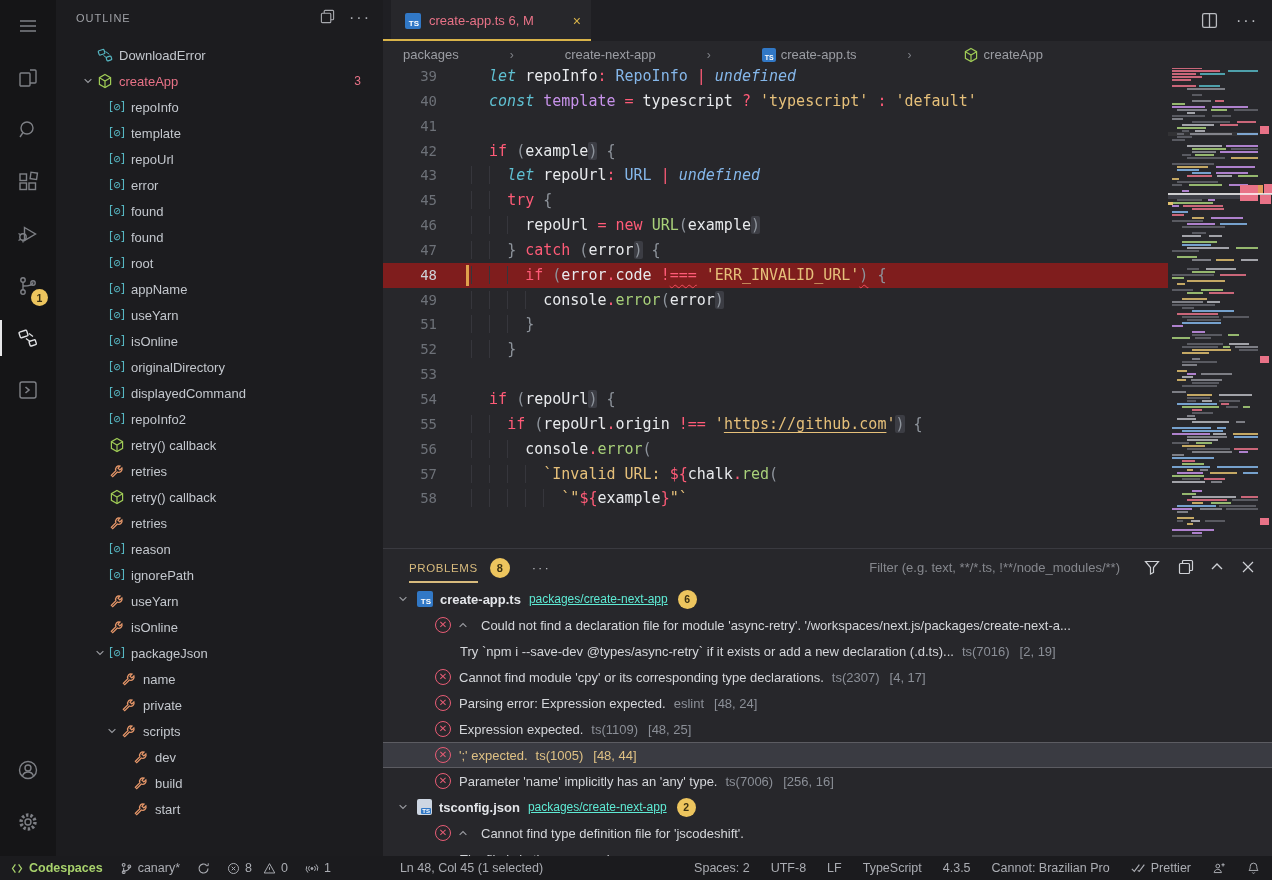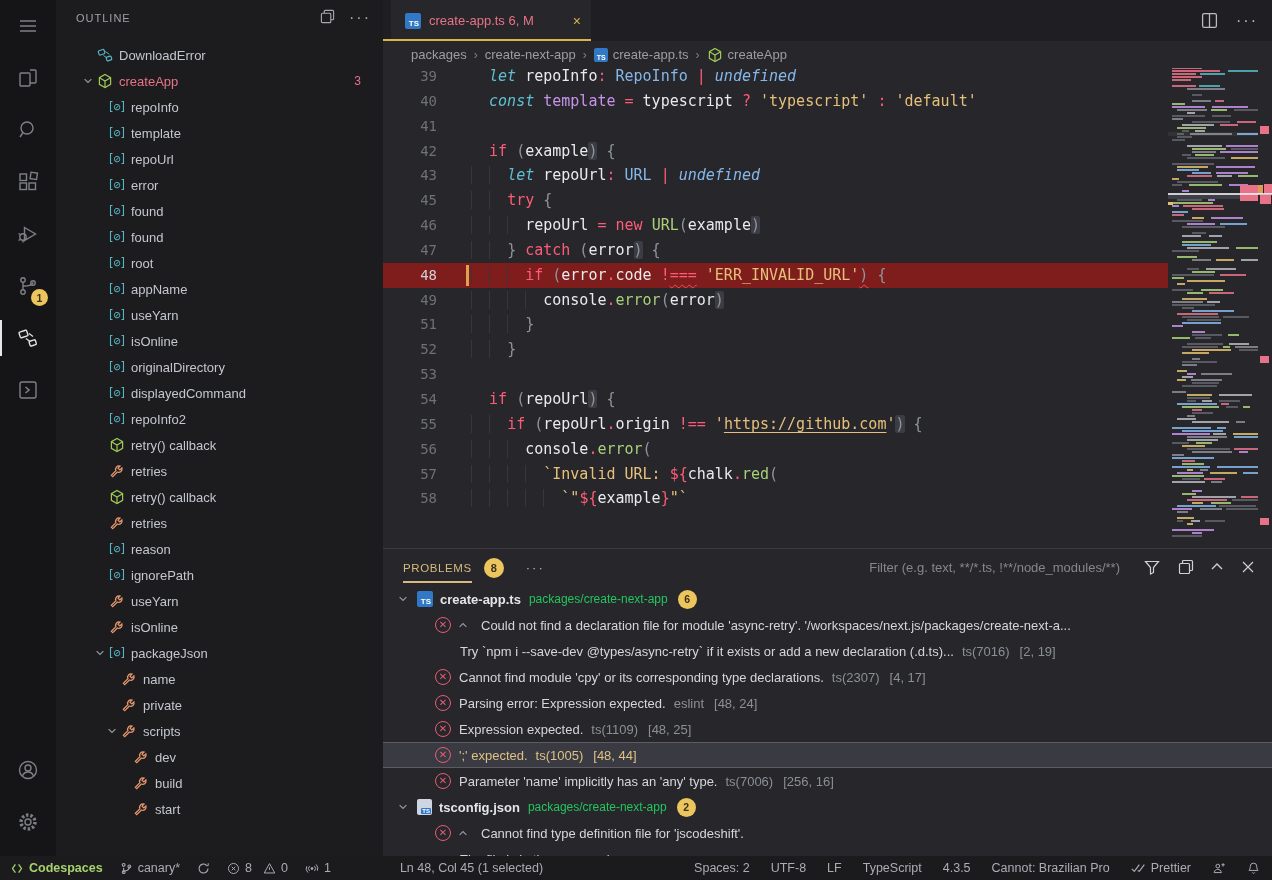--- a/index.html
+++ b/index.html
@@ -30,21 +30,21 @@
 
   
   #editor { position:absolute; left:383px; top:0; width:889px; height:548px; background:#27272b; overflow:hidden; }
   #tabbar { position:absolute; top:0; left:0; right:0; height:41px; background:#1f1f23; display:flex; }
   #tab-active { position:relative; margin-left:8px; width:200px; background:#27272b; display:flex; align-items:center; padding:0 10px 0 14px; cursor:pointer; }
   #tab-underline { position:absolute; left:0; top:39px; width:208px; height:2px; background:#d9b44a; }
   .ts-ico { width:16px; height:16px; border-radius:2px; background:#3178c6; color:#fff; font-size:8px; font-weight:bold; display:flex; align-items:flex-end; justify-content:flex-end; padding:1px 2px; flex:none; }
   #tab-label { margin-left:8px; font-size:13px; color:#e87287; }
   #tab-close { margin-left:auto; color:#d9b44a; font-size:14px; cursor:pointer; }
   #editor-actions { margin-left:auto; display:flex; align-items:center; gap:18px; padding-right:14px; color:#b9bbc0; }
-  #breadcrumbs { position:absolute; top:41px; left:12px; right:0; height:27px; background:#27272b; display:flex; align-items:center; padding-left:16px; font-size:13px; color:#9b9da3; z-index:3; }
+  #breadcrumbs { position:absolute; top:41px; left:4px; right:0; height:27px; background:#27272b; display:flex; align-items:center; padding-left:16px; font-size:13px; color:#9b9da3; z-index:3;gap:44px; }
   .bc-sep { margin:0 7px; color:#7e8086; font-size:12px; }
   .bc-item { display:flex; align-items:center; gap:5px; cursor:pointer; }
   .bc-item .ts-ico { width:14px; height:14px; font-size:7px; }
 
   #code { position:absolute; top:64px; left:0; width:785px; height:484px; font-family:"DejaVu Sans Mono",monospace; font-size:15px; }
   .crow { display:flex; height:24.85px; line-height:24.85px; white-space:pre; }
   .gut { width:88px; flex:none; text-align:right; padding-right:34px; color:#6d7178; font-size:14px; }
   .ctext { position:relative; flex:1; color:#e8eaed; }
   .crow.cur { background:#7f1d1d; }
   .crow.cur .gut { color:#ced2d8; }
@@ -66,36 +66,36 @@
   .tk-sqp { color:#8e949c; text-decoration:underline wavy #f14c5c; text-decoration-skip-ink:none; text-underline-offset:4px; text-decoration-thickness:1px; }
   .tk-link { color:#e6c07a; text-decoration:underline; text-underline-offset:3px; }
 
   #minimap { position:absolute; top:62px; left:785px; width:90px; height:486px; overflow:hidden; cursor:pointer; }
   #ruler { position:absolute; top:62px; left:875px; width:14px; height:486px; }
   .mm-seg,.rl-mark { position:absolute; }
 
   
   #panel { position:absolute; left:383px; top:548px; width:889px; height:308px; background:#27272b; border-top:1px solid #3a3a40; overflow:hidden; }
   #panel-header { position:relative; height:37px; display:flex; align-items:center; }
-  #panel-title { margin-left:20px; font-size:11.5px; letter-spacing:.6px; color:#d7ba7d; position:relative; cursor:pointer;text-align:center; }
+  #panel-title { margin-left:26px; font-size:11.5px; letter-spacing:.6px; color:#d7ba7d; position:relative; cursor:pointer;text-align:center; }
   #panel-title::after { content:""; position:absolute; left:0; right:0; bottom:-9px; height:2px; background:#d7ba7d; }
   #panel-badge { margin-left:12px; width:20px; height:20px; border-radius:10px; background:#edc55e; color:#3c3112; font-size:11px; font-weight:bold; display:flex; align-items:center; justify-content:center; }
   #panel-dots { margin-left:22px; color:#b9bbc0; letter-spacing:2px; font-size:13px; cursor:pointer; }
   #filter-input { position:absolute; right:152px; width:300px; background:transparent; border:none; outline:none; text-align:right; font-size:13px; color:#cfd1d6; font-family:"Liberation Sans",sans-serif; }
   #filter-input::placeholder { color:#85878d; }
   .ph-ico { position:absolute; top:10px; color:#cfd1d6; cursor:pointer; }
   .prow { display:flex; align-items:center; height:26px; font-size:13px; color:#d4d6da; white-space:nowrap; cursor:pointer; }
   .prow .src { color:#8b8f97; margin-left:8px; }
   .prow .loc { color:#8b8f97; margin-left:10px; }
   .prow.sel { background:#3a3b42; border-top:1px solid #5c5c62; border-bottom:1px solid #5c5c62; height:26px; color:#dfc184; }
   .prow.sel .src,.prow.sel .loc { color:#dfc184; }
   .err-ico { width:16px; height:16px; flex:none; border:1.2px solid #e85c75; border-radius:50%; color:#e85c75; font-size:10px; line-height:13px; text-align:center; }
   .p-badge { width:19px; height:19px; border-radius:10px; background:#edc55e; color:#3c3112; font-size:10.5px; font-weight:bold; display:flex; align-items:center; justify-content:center; margin-left:10px; }
   .p-name { font-weight:bold; color:#e3e5e9; margin-left:7px; }
-  .p-path { color:#22c55e; margin-left:8px; font-size:12px; }
+  .p-path { color:#5eead4; margin-left:8px; font-size:12px;text-decoration:underline; }
   .ptwisty { color:#9a9ca1; width:16px; flex:none; text-align:center; }
   .tsconfig-ico { width:15px; height:16px; background:#cdd6e2; border-radius:2px; position:relative; flex:none; }
   .tsconfig-ico::after { content:"TS"; position:absolute; right:1px; bottom:1px; font-size:6px; font-weight:bold; color:#fff; background:#3178c6; border-radius:1px; padding:0 1px; }
 
   
   #statusbar { position:absolute; left:0; top:856px; width:1272px; height:24px; background:#1b1b1e; display:flex; align-items:center; font-size:12.5px; color:#abadb3; z-index:6; }
   .sb-item { display:flex; align-items:center; gap:5px; margin-right:17px; cursor:pointer; white-space:nowrap; }
   .sb-left { display:flex; align-items:center; margin-left:10px; }
   .sb-right { display:flex; align-items:center; margin-left:auto; margin-right:12px; }
   .sb-right .sb-item { margin-right:0; margin-left:21px; }

